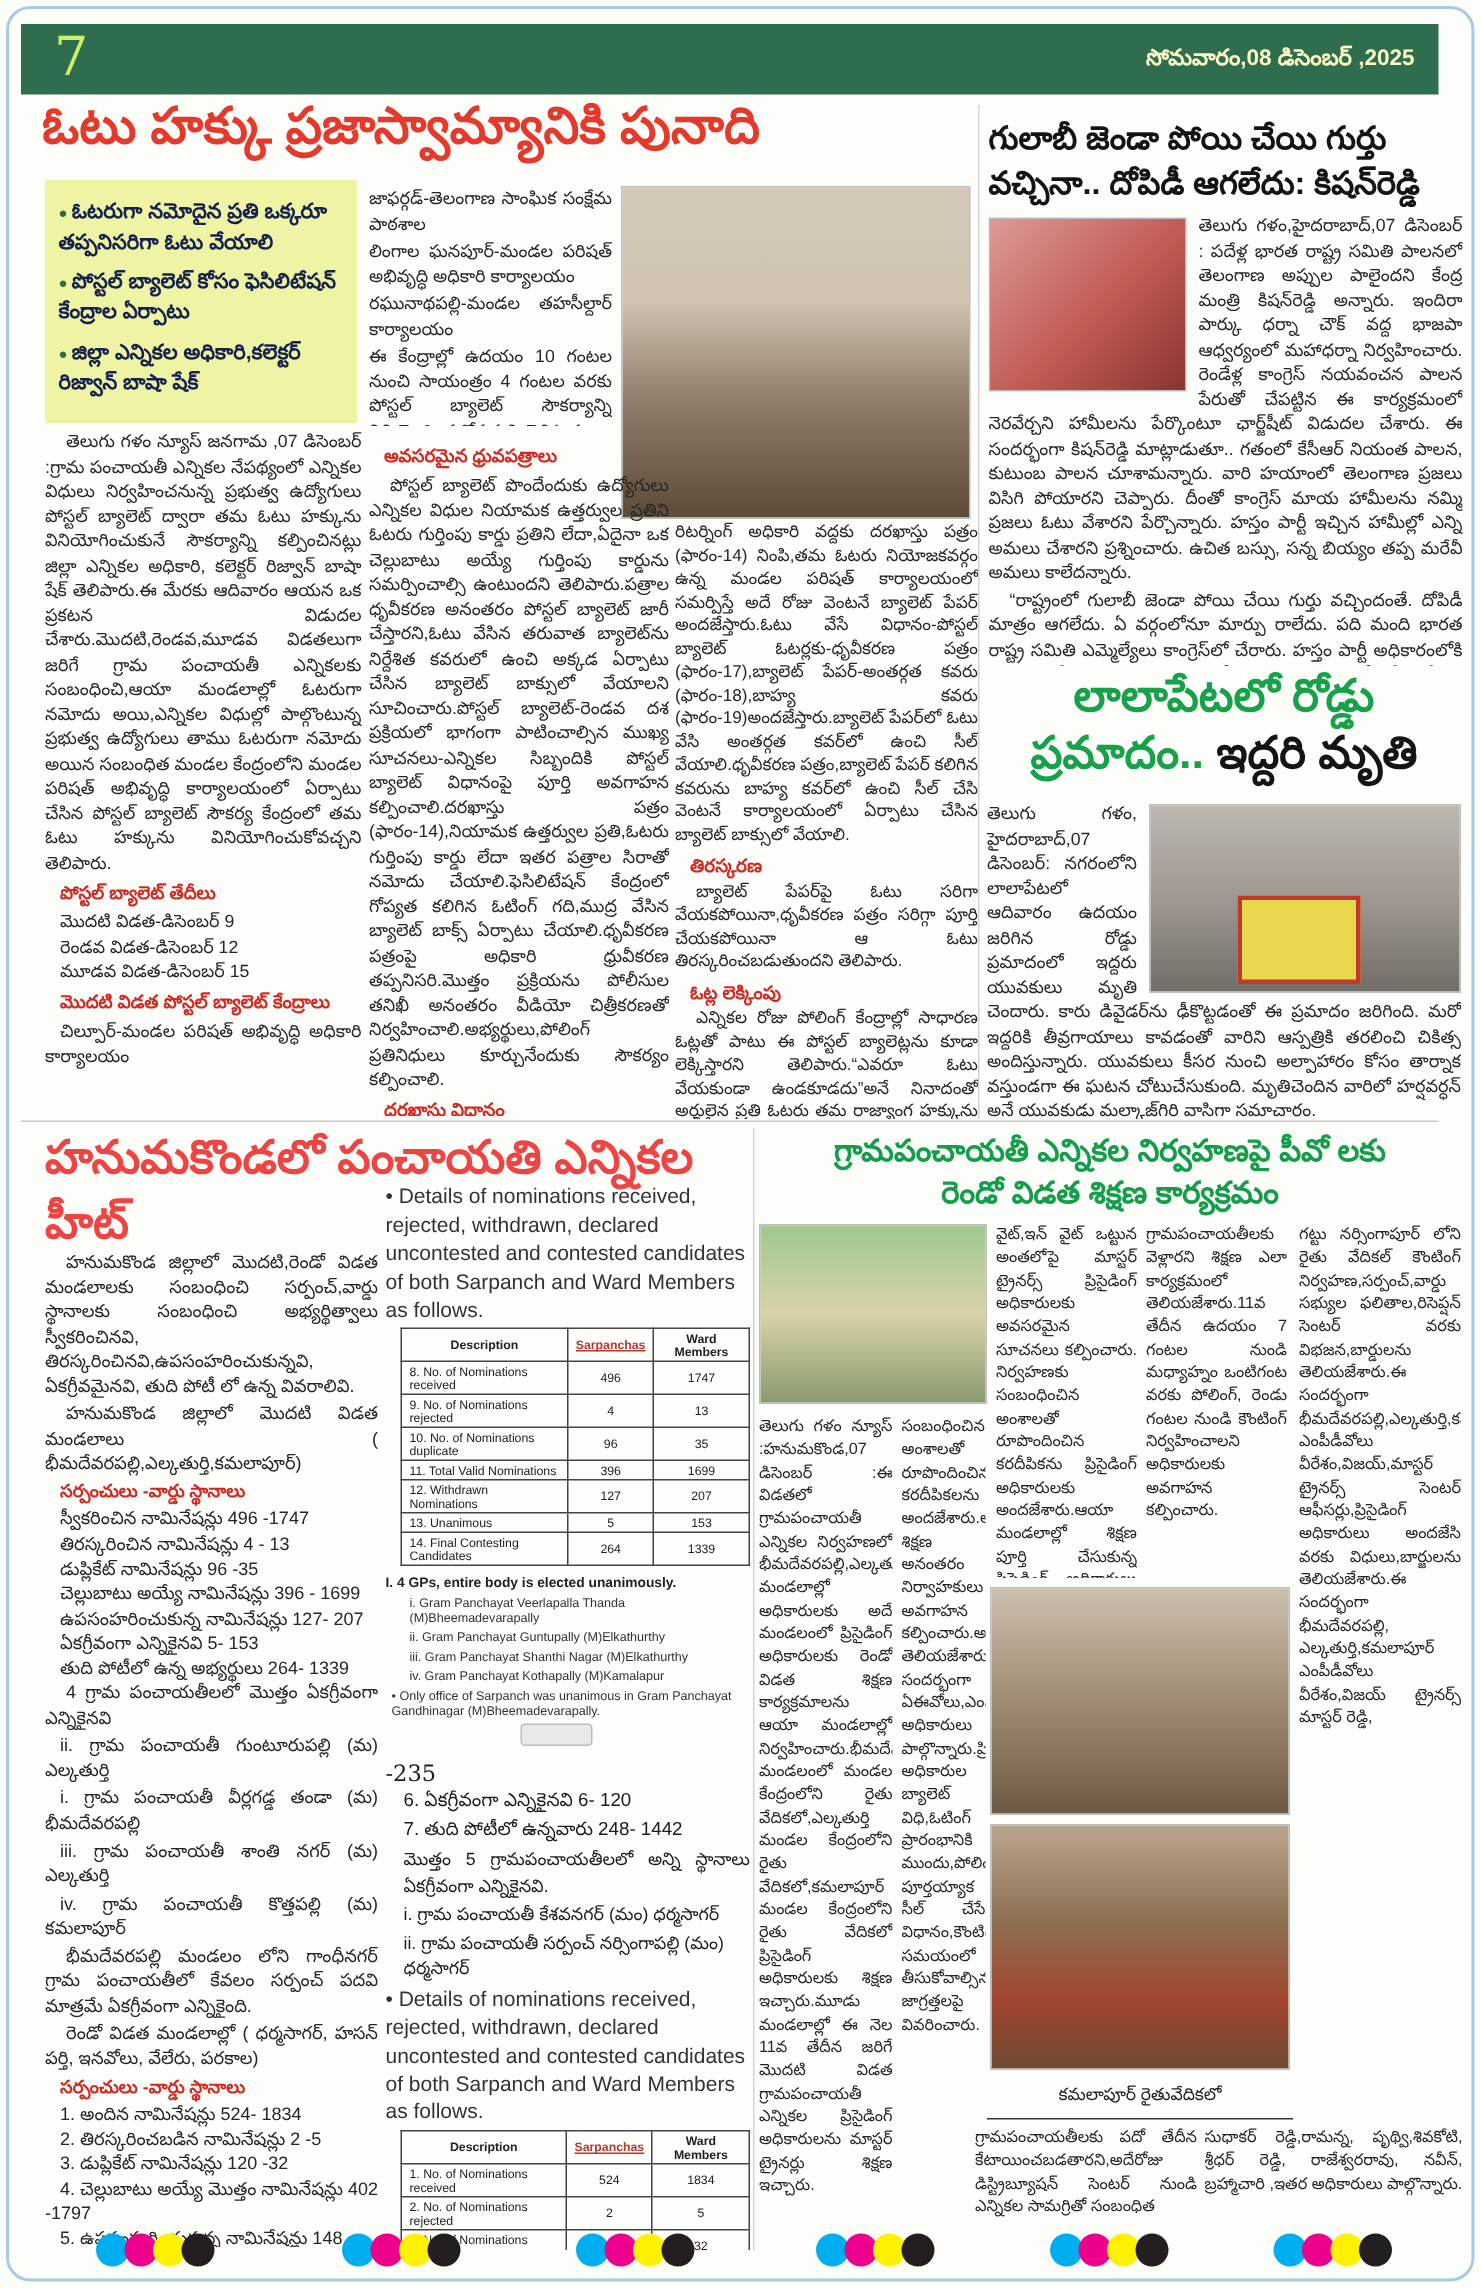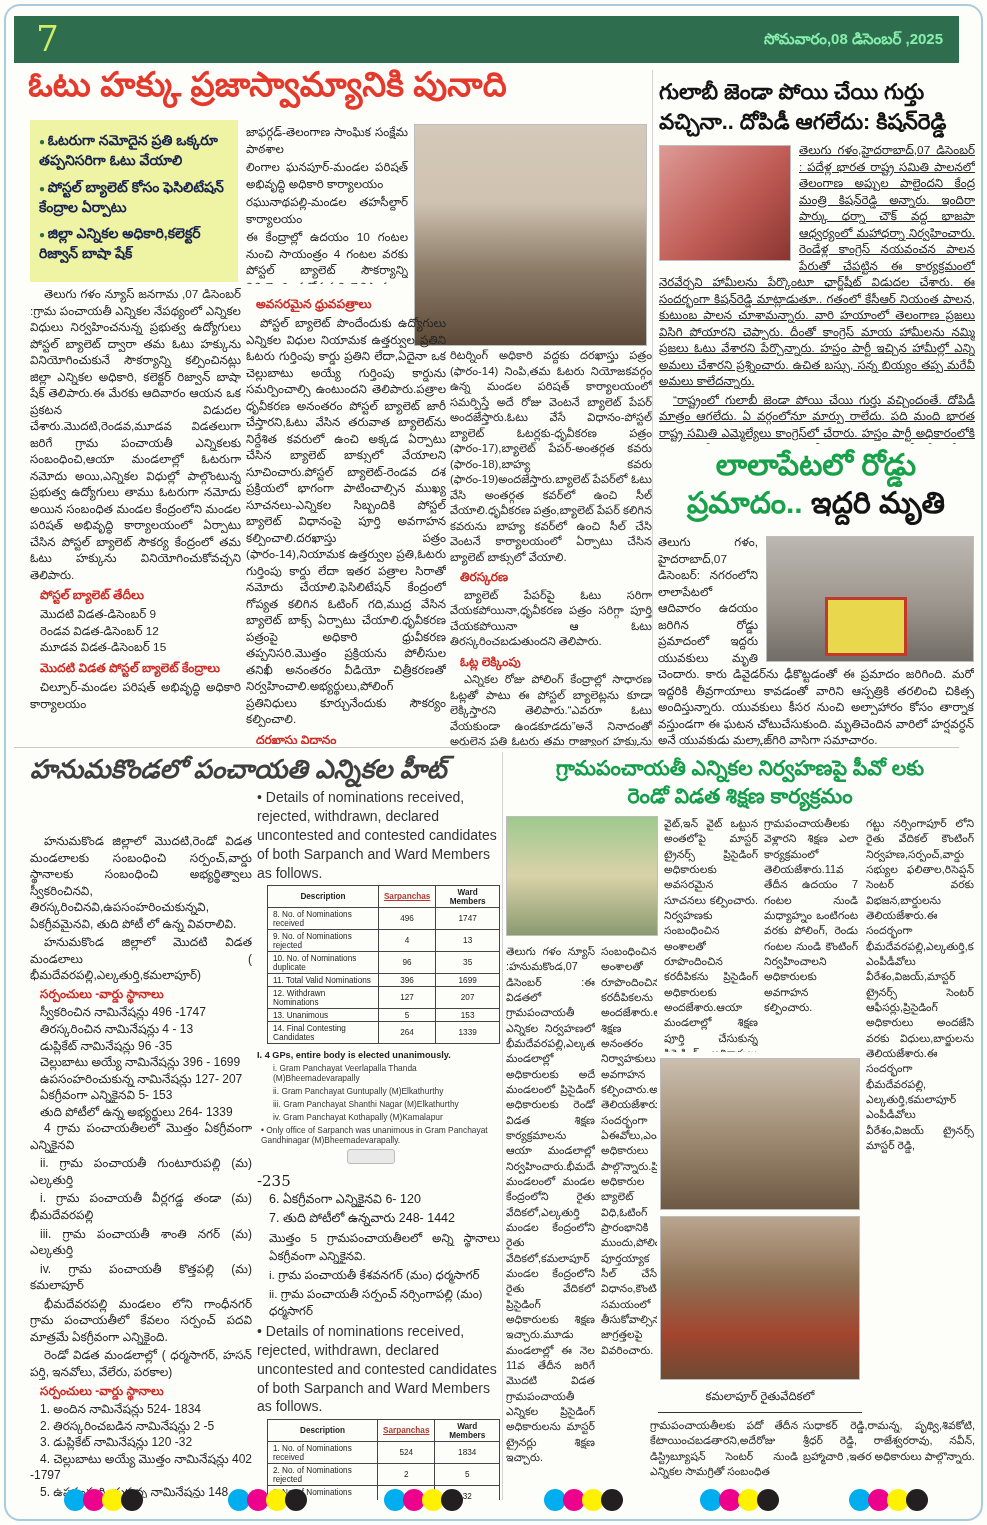--- a/index.html
+++ b/index.html
@@ -3,27 +3,27 @@
 <meta charset="utf-8">
 <style>
   html,body{margin:0;padding:0;background:#ffffff;}
   #page{position:relative;width:987px;height:1525px;background:#fdfdfa;overflow:hidden;
         font-family:"Liberation Sans","DejaVu Sans",sans-serif;color:#1c1c1c;}
   #frame{position:absolute;left:4px;top:4px;right:4px;bottom:4px;border:2px solid #a9cbdf;border-radius:16px;pointer-events:none;}
   .abs{position:absolute;}
   
   .mast{left:14px;top:16px;width:945px;height:47px;background:#2e6e4e;}
   .pageno{position:absolute;left:22px;top:2px;font-family:"DejaVu Serif",serif;font-size:36px;color:#cdee67;}
-  .mastdate{position:absolute;right:16px;top:14px;font-size:15px;font-weight:bold;color:#86efac;}
+  .mastdate{position:absolute;right:16px;top:14px;font-size:15px;font-weight:bold;color:#fef9c3;}
   
   .main-head{left:28px;top:66px;width:624px;font-size:34px;font-weight:800;color:#e5392c;line-height:1.1;}
   .kishan-head{left:659px;top:78px;width:316px;font-size:21.5px;font-weight:800;color:#141414;line-height:1.38;}
   .green2{left:658px;top:446px;width:316px;text-align:center;font-weight:800;font-size:30px;line-height:1.25;}
   .green2 .g{color:#17a24a;} .green2 .k{color:#141414;}
-  .hk-head{left:30px;top:754px;width:474px;font-size:26px;font-weight:800;color:#404040;font-style:italic;}
+  .hk-head{left:30px;top:754px;width:474px;font-size:31px;font-weight:800;color:#ef4444;}
   .tr-head{left:506px;top:754px;width:468px;text-align:center;font-size:20.5px;font-weight:800;color:#149e4a;line-height:1.35;}
   
   .vrule{width:1px;background:#d3d3d3;}
   .hrule{height:1px;background:#c9c9c9;}
   
   .ybox{left:30px;top:120px;width:208px;height:162px;background:#eff4a5;padding:10px 9px;box-sizing:border-box;}
   .ybox .it{font-size:14px;font-weight:bold;color:#16224d;line-height:1.45;margin-bottom:6px;}
   .ybox .it::before{content:"● ";color:#2f6b3f;font-size:10px;}
   
   .txt{font-size:11.8px;line-height:1.4;text-align:justify;color:#262626;overflow:hidden;}
@@ -126,21 +126,21 @@
     <p class="noind">రిటర్నింగ్ అధికారి వద్దకు దరఖాస్తు పత్రం (ఫారం-14) నింపి,తమ ఓటరు నియోజకవర్గం ఉన్న మండల పరిషత్ కార్యాలయంలో సమర్పిస్తే అదే రోజు వెంటనే బ్యాలెట్ పేపర్ అందజేస్తారు.ఓటు వేసే విధానం-పోస్టల్ బ్యాలెట్ ఓటర్లకు-ధృవీకరణ పత్రం (ఫారం-17),బ్యాలెట్ పేపర్-అంతర్గత కవరు (ఫారం-18),బాహ్య కవరు (ఫారం-19)అందజేస్తారు.బ్యాలెట్ పేపర్‌లో ఓటు వేసి అంతర్గత కవర్‌లో ఉంచి సీల్ వేయాలి.ధృవీకరణ పత్రం,బ్యాలెట్ పేపర్ కలిగిన కవరును బాహ్య కవర్‌లో ఉంచి సీల్ చేసి వెంటనే కార్యాలయంలో ఏర్పాటు చేసిన బ్యాలెట్ బాక్సులో వేయాలి.</p>
     <div class="sub">తిరస్కరణ</div>
     <p>బ్యాలెట్ పేపర్‌పై ఓటు సరిగా వేయకపోయినా,ధృవీకరణ పత్రం సరిగ్గా పూర్తి చేయకపోయినా ఆ ఓటు తిరస్కరించబడుతుందని తెలిపారు.</p>
     <div class="sub">ఓట్ల లెక్కింపు</div>
     <p>ఎన్నికల రోజు పోలింగ్ కేంద్రాల్లో సాధారణ ఓట్లతో పాటు ఈ పోస్టల్ బ్యాలెట్లను కూడా లెక్కిస్తారని తెలిపారు.“ఎవరూ ఓటు వేయకుండా ఉండకూడదు”అనే నినాదంతో అర్హులైన ప్రతి ఓటరు తమ రాజ్యాంగ హక్కును వినియోగించుకునేలా ఈ పోస్టల్ బ్యాలెట్ విధానం ఉపయోగపడుతుందని జిల్లా కలెక్టర్ రిజ్వాన్ బాషా షేక్ వెల్లడించారు.</p>
   </div>
 
   <div class="abs vrule" style="left:652px;top:70px;height:676px;"></div>
 
   <div class="abs kishan-head">గులాబీ జెండా పోయి చేయి గుర్తు వచ్చినా.. దోపిడీ ఆగలేదు: కిషన్‌రెడ్డి</div>
-  <div class="abs txt" style="left:659px;top:142px;width:316px;height:302px;text-decoration:underline;">
+  <div class="abs txt" style="left:659px;top:142px;width:316px;height:302px;">
     <div class="photo ph-kishan fl" style="width:132px;height:116px;"></div>
     <p class="noind">తెలుగు గళం,హైదరాబాద్,07 డిసెంబర్ : పదేళ్ల భారత రాష్ట్ర సమితి పాలనలో తెలంగాణ అప్పుల పాలైందని కేంద్ర మంత్రి కిషన్‌రెడ్డి అన్నారు. ఇందిరా పార్కు ధర్నా చౌక్ వద్ద భాజపా ఆధ్వర్యంలో మహాధర్నా నిర్వహించారు. రెండేళ్ల కాంగ్రెస్ నయవంచన పాలన పేరుతో చేపట్టిన ఈ కార్యక్రమంలో నెరవేర్చని హామీలను పేర్కొంటూ ఛార్జ్‌షీట్ విడుదల చేశారు. ఈ సందర్భంగా కిషన్‌రెడ్డి మాట్లాడుతూ.. గతంలో కేసీఆర్ నియంత పాలన, కుటుంబ పాలన చూశామన్నారు. వారి హయాంలో తెలంగాణ ప్రజలు విసిగి పోయారని చెప్పారు. దీంతో కాంగ్రెస్ మాయ హామీలను నమ్మి ప్రజలు ఓటు వేశారని పేర్చొన్నారు. హస్తం పార్టీ ఇచ్చిన హామీల్లో ఎన్ని అమలు చేశారని ప్రశ్నించారు. ఉచిత బస్సు, సన్న బియ్యం తప్ప మరేవీ అమలు కాలేదన్నారు.</p>
     <p>“రాష్ట్రంలో గులాబీ జెండా పోయి చేయి గుర్తు వచ్చిందంతే. దోపిడీ మాత్రం ఆగలేదు. ఏ వర్గంలోనూ మార్పు రాలేదు. పది మంది భారత రాష్ట్ర సమితి ఎమ్మెల్యేలు కాంగ్రెస్‌లో చేరారు. హస్తం పార్టీ అధికారంలోకి వచ్చి రెండేళ్లయినా 2 లక్షల ఉద్యోగాలు ఎందుకు భర్తీ చేయలేదు? రాష్ట్రంలో భూములు అమ్మకపోతే పథకాలు అమలు చేయలేని పరిస్థితి. కాంగ్రెస్, భారత రాష్ట్ర సమితి కుటుంబ పార్టీలే.. అవి అక్రమాలకు పెద్దపీట వేస్తున్నాయి” అని కిషన్‌రెడ్డి విమర్శించారు.</p>
   </div>
 
   <div class="abs green2">
     <div><span class="g">లాలాపేటలో రోడ్డు</span></div>
     <div>
       <span class="g">ప్రమాదం..</span><span class="k"> ఇద్దరి మృతి</span>
     </div>

